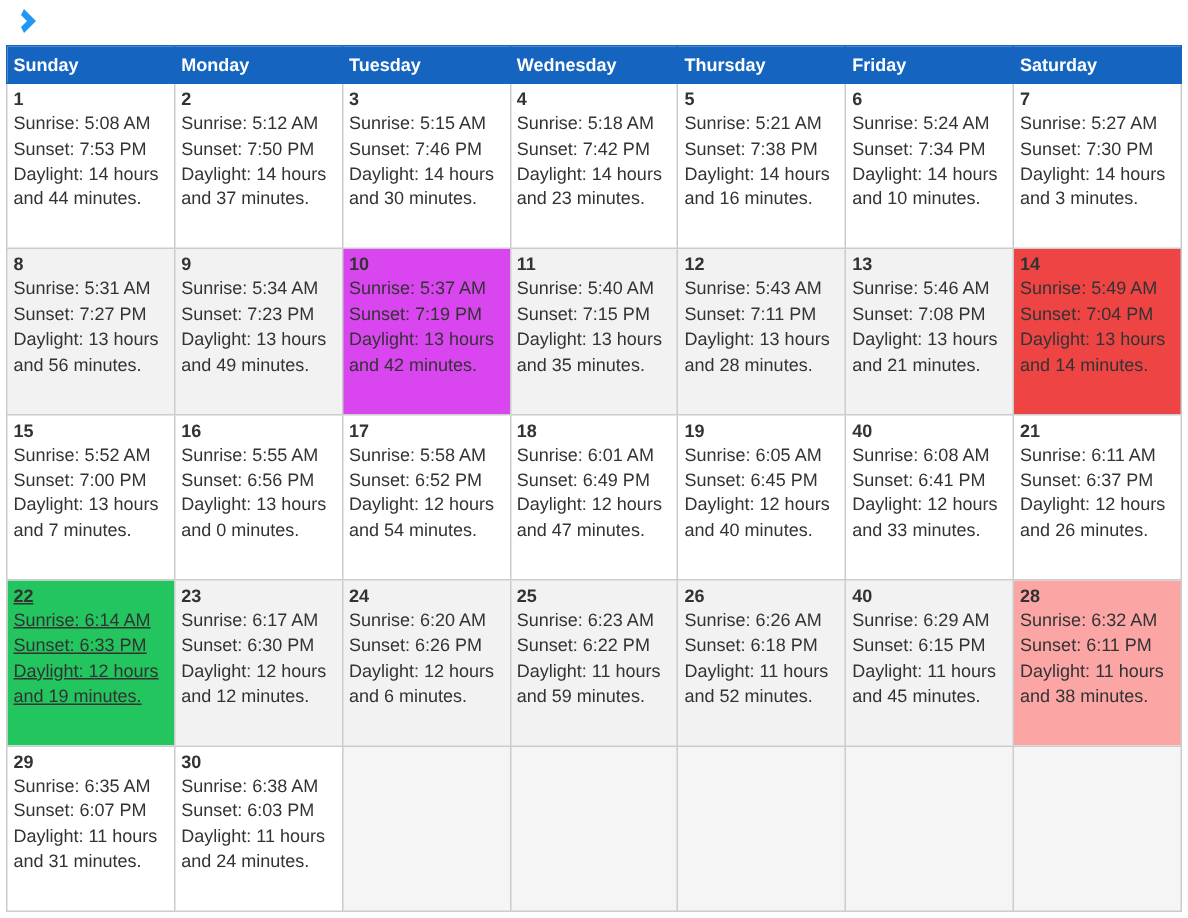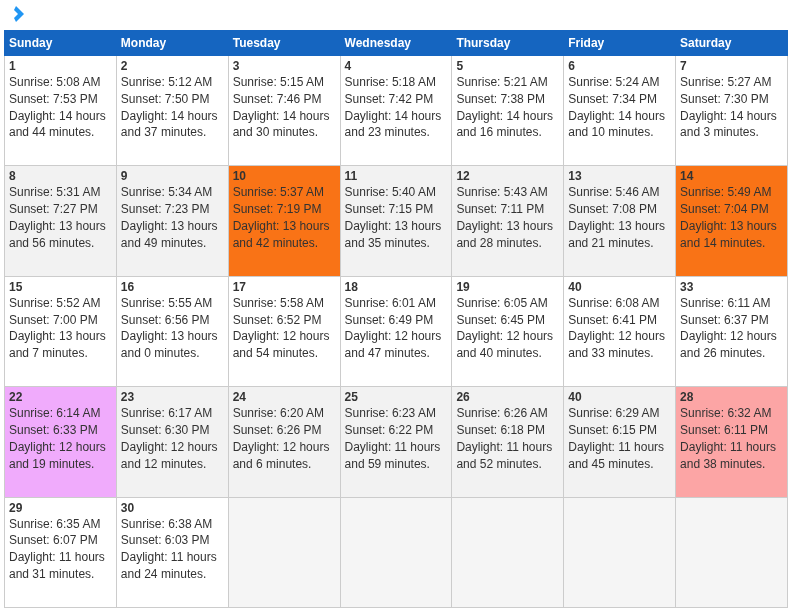--- a/index.html
+++ b/index.html
@@ -167,37 +167,37 @@
         </tr>
         <tr>
           <td style="background: rgb(242, 242, 242);">
             <span class="day-num">8</span>
             <div class="day-info">Sunrise: 5:31 AM<br>Sunset: 7:27 PM<br>Daylight: 13 hours and 56 minutes.</div>
           </td>
           <td style="background: rgb(242, 242, 242);">
             <span class="day-num">9</span>
             <div class="day-info">Sunrise: 5:34 AM<br>Sunset: 7:23 PM<br>Daylight: 13 hours and 49 minutes.</div>
           </td>
-          <td style="background: #f97316;">
+          <td style="background: #d946ef;">
             <span class="day-num">10</span>
             <div class="day-info">Sunrise: 5:37 AM<br>Sunset: 7:19 PM<br>Daylight: 13 hours and 42 minutes.</div>
           </td>
           <td style="background: rgb(242, 242, 242);">
             <span class="day-num">11</span>
             <div class="day-info">Sunrise: 5:40 AM<br>Sunset: 7:15 PM<br>Daylight: 13 hours and 35 minutes.</div>
           </td>
           <td style="background: rgb(242, 242, 242);">
             <span class="day-num">12</span>
             <div class="day-info">Sunrise: 5:43 AM<br>Sunset: 7:11 PM<br>Daylight: 13 hours and 28 minutes.</div>
           </td>
           <td style="background: rgb(242, 242, 242);">
             <span class="day-num">13</span>
             <div class="day-info">Sunrise: 5:46 AM<br>Sunset: 7:08 PM<br>Daylight: 13 hours and 21 minutes.</div>
           </td>
-          <td style="background: #f97316;">
+          <td style="background: #ef4444;">
             <span class="day-num">14</span>
             <div class="day-info">Sunrise: 5:49 AM<br>Sunset: 7:04 PM<br>Daylight: 13 hours and 14 minutes.</div>
           </td>
         </tr>
         <tr>
           <td>
             <span class="day-num">15</span>
             <div class="day-info">Sunrise: 5:52 AM<br>Sunset: 7:00 PM<br>Daylight: 13 hours and 7 minutes.</div>
           </td>
           <td>
@@ -214,26 +214,26 @@
           </td>
           <td>
             <span class="day-num">19</span>
             <div class="day-info">Sunrise: 6:05 AM<br>Sunset: 6:45 PM<br>Daylight: 12 hours and 40 minutes.</div>
           </td>
           <td>
             <span class="day-num">40</span>
             <div class="day-info">Sunrise: 6:08 AM<br>Sunset: 6:41 PM<br>Daylight: 12 hours and 33 minutes.</div>
           </td>
           <td>
-            <span class="day-num">33</span>
+            <span class="day-num">21</span>
             <div class="day-info">Sunrise: 6:11 AM<br>Sunset: 6:37 PM<br>Daylight: 12 hours and 26 minutes.</div>
           </td>
         </tr>
         <tr>
-          <td style="background: #f0abfc;">
+          <td style="background: #22c55e; text-decoration: underline;">
             <span class="day-num">22</span>
             <div class="day-info">Sunrise: 6:14 AM<br>Sunset: 6:33 PM<br>Daylight: 12 hours and 19 minutes.</div>
           </td>
           <td style="background: rgb(242, 242, 242);">
             <span class="day-num">23</span>
             <div class="day-info">Sunrise: 6:17 AM<br>Sunset: 6:30 PM<br>Daylight: 12 hours and 12 minutes.</div>
           </td>
           <td style="background: rgb(242, 242, 242);">
             <span class="day-num">24</span>
             <div class="day-info">Sunrise: 6:20 AM<br>Sunset: 6:26 PM<br>Daylight: 12 hours and 6 minutes.</div>

